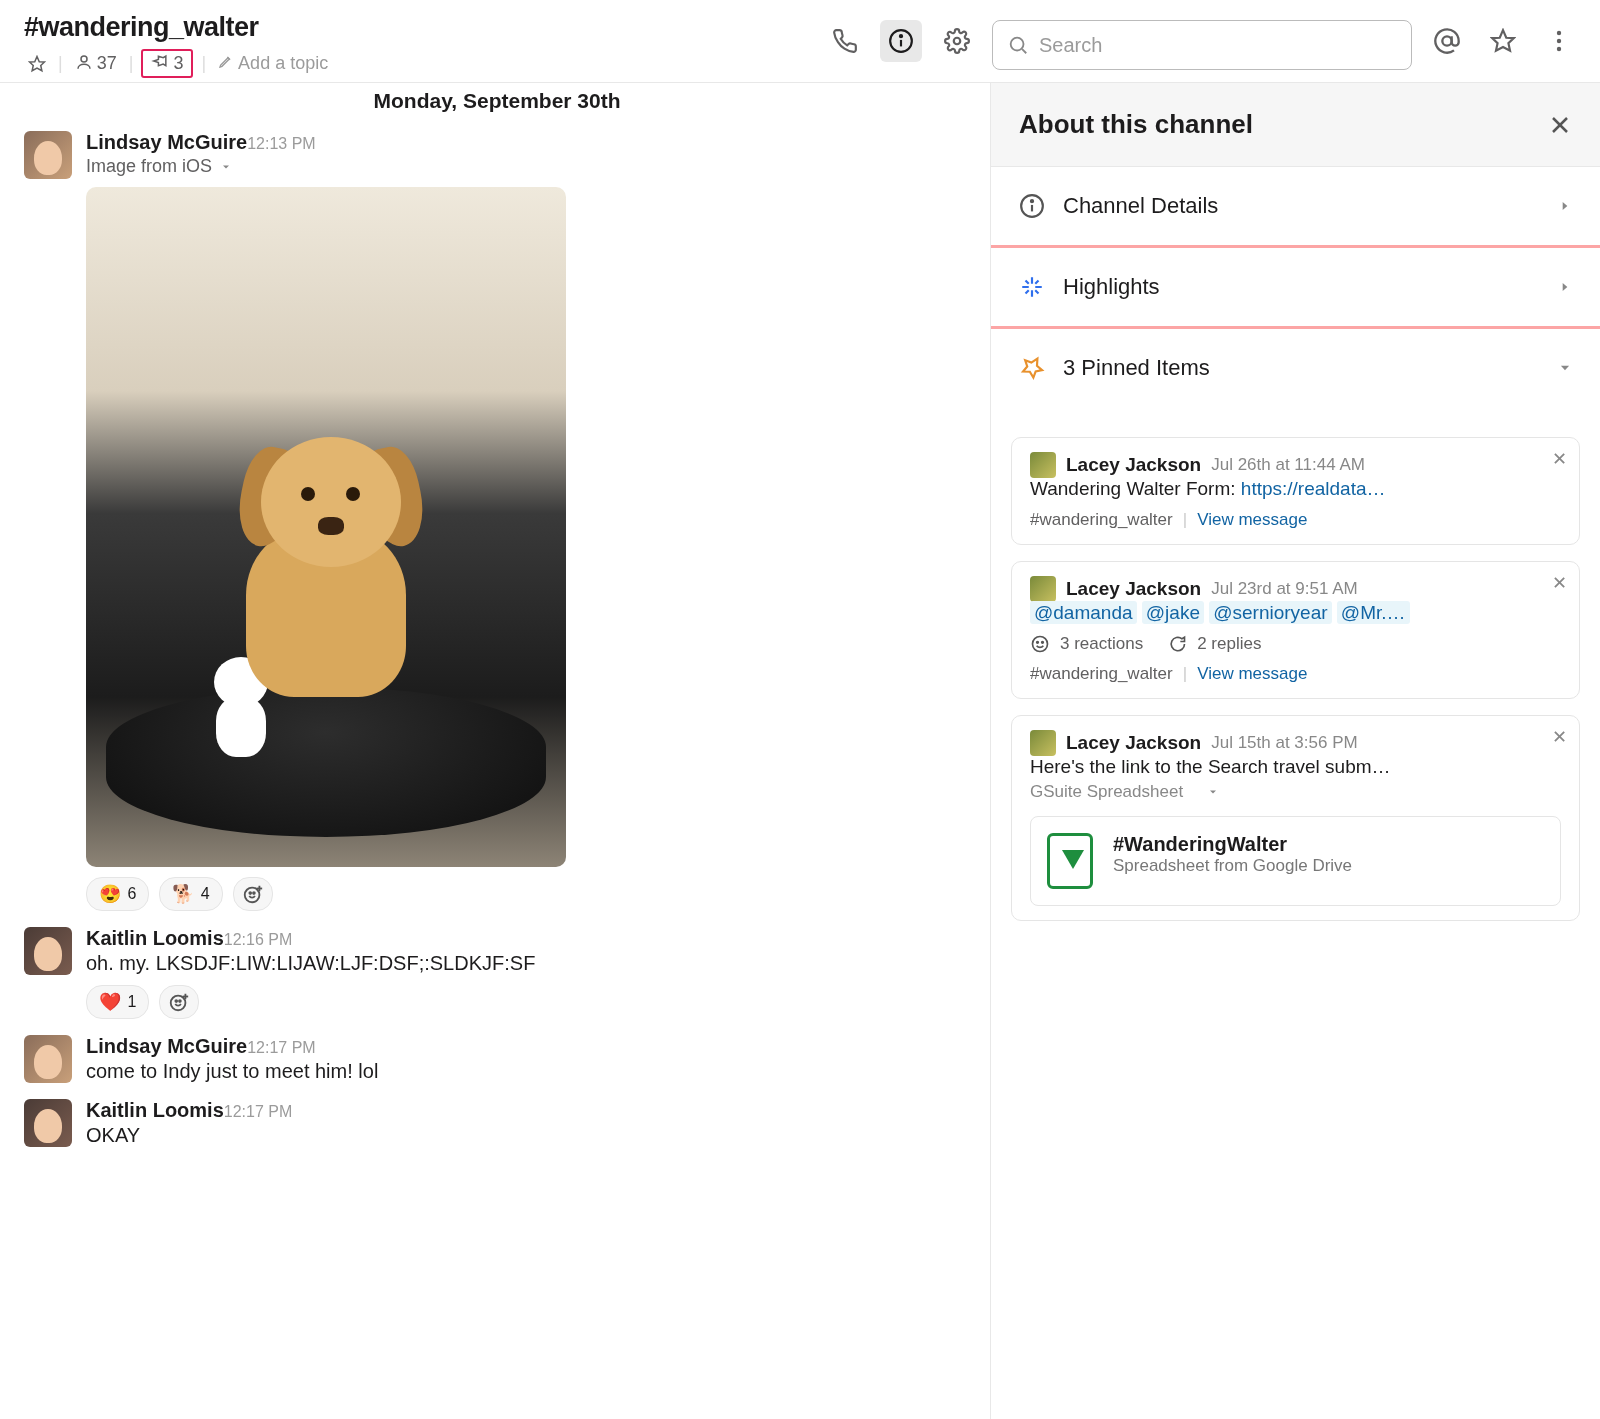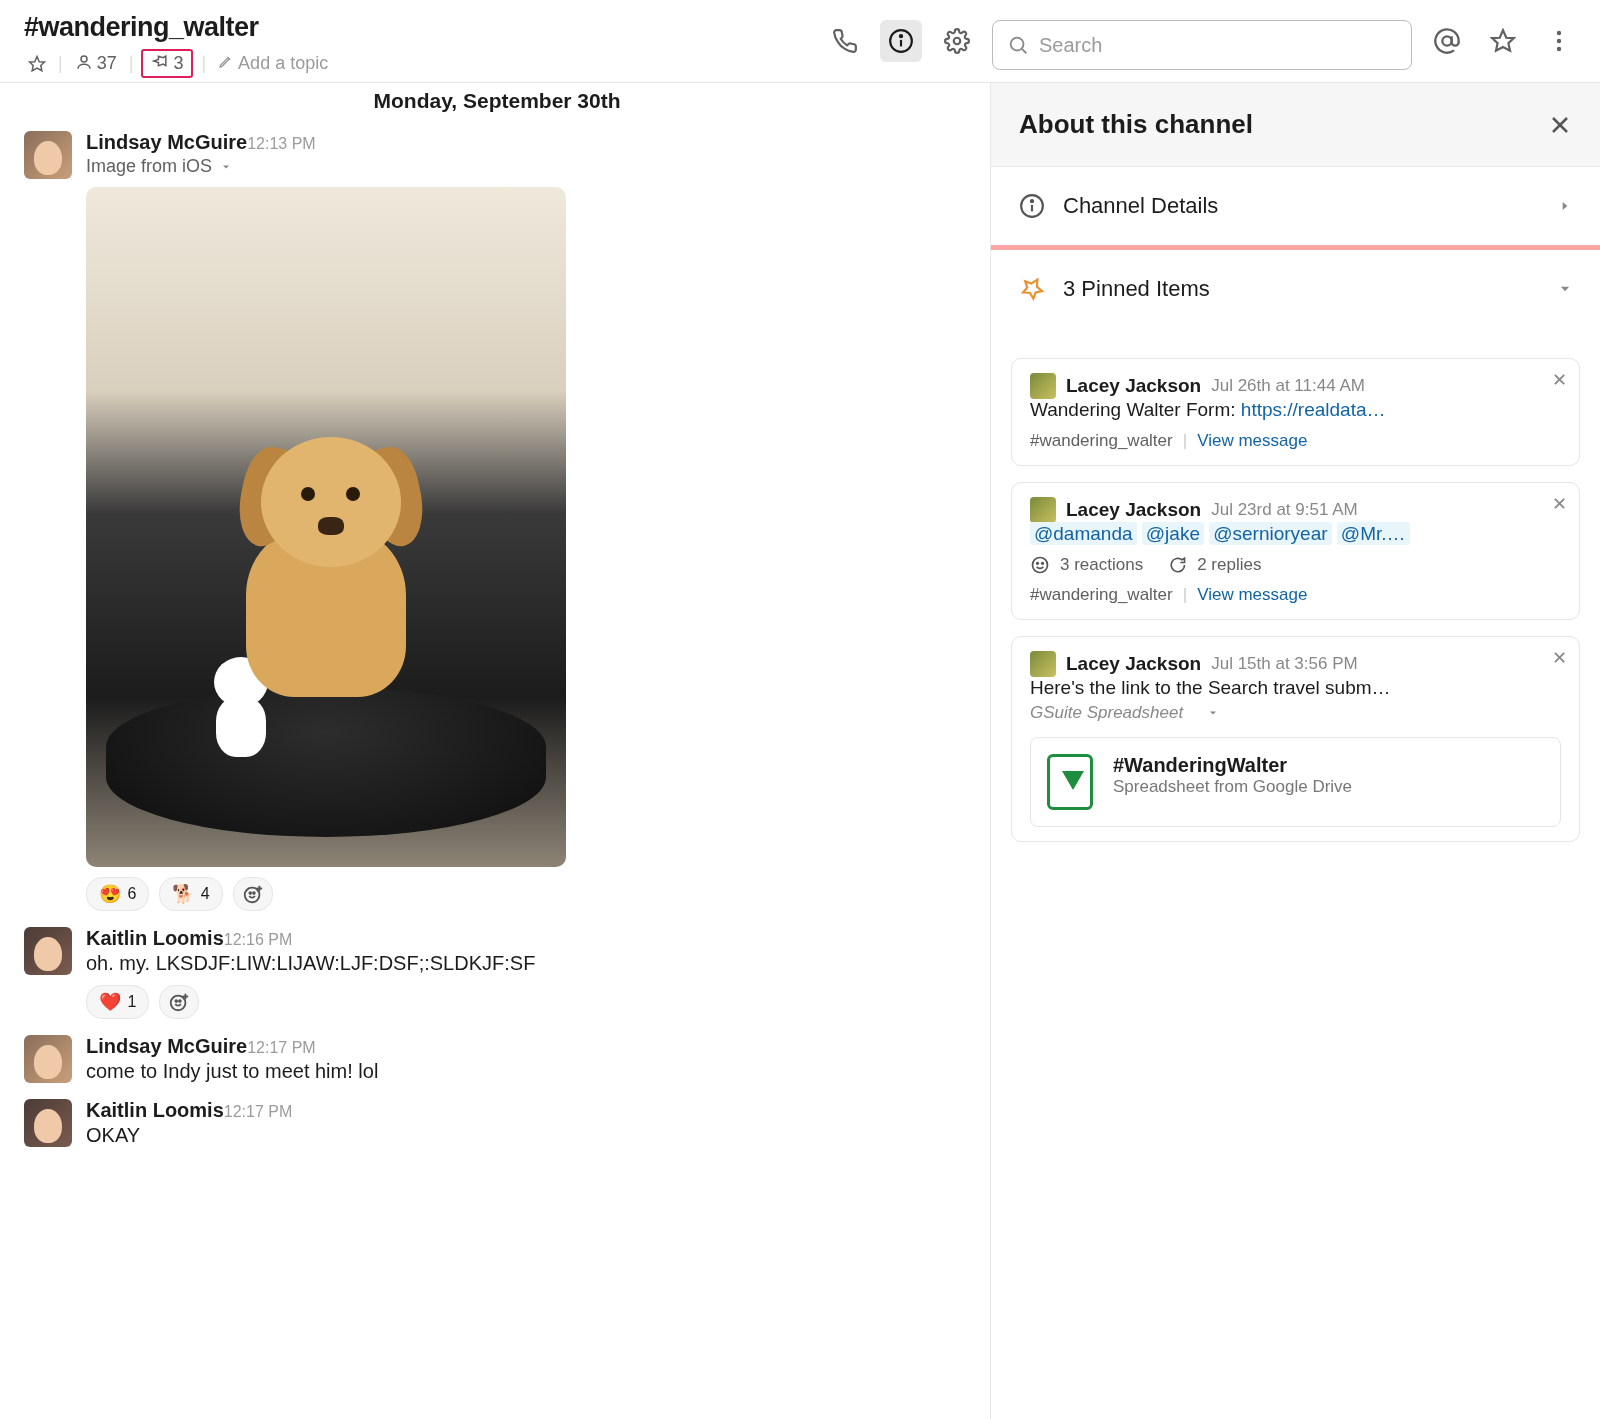--- a/index.html
+++ b/index.html
@@ -62,36 +62,36 @@
   .chairseat{position:absolute; left:20px; right:20px; top:500px; height:150px; background:radial-gradient(ellipse at 50% 30%, #2d2d2d, #0d0d0d); border-radius:50%/40%;}
 
   .reactions{ display:flex; gap:10px; margin-top:10px;}
   .react{ display:flex; align-items:center; gap:6px; background:#f6f6f6; border:1px solid #e5e5e5; border-radius:16px; padding:4px 12px; font-size:16px; cursor:pointer;}
   .react .emo{font-size:18px;}
   .addreact{ width:40px;height:34px; border-radius:16px; background:#f6f6f6; border:1px solid #e5e5e5; display:flex;align-items:center;justify-content:center; cursor:pointer; color:#555;}
 
   .sidepanel{ width:610px; border-left:1px solid #e8e8e8; display:flex; flex-direction:column; overflow:auto;}
   .sp-head{ display:flex; align-items:center; justify-content:space-between; padding:26px 28px; background:#f6f6f6; border-bottom:1px solid #e8e8e8;}
   .sp-title{ font-size:26px; font-weight:800;}
-  .sp-row{ display:flex; align-items:center; gap:18px; padding:26px 28px; border-bottom:5px solid #fca5a5; cursor:pointer;}
+  .sp-row{ display:flex; align-items:center; gap:18px; padding:26px 28px; border-bottom:3px solid #fca5a5; cursor:pointer;}
   .sp-row .label{ font-size:22px; flex:1;}
   .caret{ color:#888;}
   .sp-section{ padding:14px 20px 30px;}
   .pin-card{ border:1px solid #e5e5e5; border-radius:10px; padding:14px 18px; margin-top:16px; position:relative; font-size:18px;}
   .pin-close{position:absolute; top:10px; right:12px; color:#888; cursor:pointer; font-size:18px;}
   .pc-head{display:flex; align-items:center; gap:10px;}
   .pc-av{width:26px;height:26px;border-radius:4px;background:linear-gradient(135deg,#7a8a3a,#c8c060);}
   .pc-author{font-weight:800; font-size:19px;}
   .pc-time{color:#888; font-size:17px;}
   .pc-body{font-size:19px;}
   .link{color:#1264a3;}
   .mention{background:#e8f5fa; color:#1264a3; padding:1px 4px; border-radius:3px;}
   .pc-foot{display:flex; align-items:center; gap:10px; margin-top:10px; color:#616061; font-size:17px;}
   .pc-foot .sep{color:#ccc;}
-  .subgrey{color:#888; font-size:17px; margin-top:4px; display:flex; align-items:center; gap:24px;font-style:italic;}
+  .subgrey{color:#888; font-size:17px; margin-top:4px; display:flex; align-items:center; gap:24px;}
   .gs-card{border:1px solid #e5e5e5; border-radius:8px; margin-top:14px; padding:16px; display:flex; gap:20px; align-items:flex-start;}
   .gs-icon{width:46px;height:56px;border:3px solid #1e8e3e;border-radius:6px; position:relative;}
   .gs-icon::after{content:""; position:absolute; width:0;height:0; left:12px; top:14px; border-left:11px solid transparent;border-right:11px solid transparent;border-top:19px solid #1e8e3e;}
   .gs-title{font-weight:800; font-size:20px;}
   .gs-sub{color:#777; font-size:17px;}
   .hl-ic{color:#2F6FED;}
   .pin-ic{color:#E8912D;}
 </style>
 </head>
 <body>
@@ -310,20 +310,29 @@
             <circle cx="12" cy="12" r="10"></circle>
             <line x1="12" y1="11" x2="12" y2="17"></line>
             <circle cx="12" cy="7.5" r="1" fill="#555"></circle>
           </svg>
         <div class="label">Channel Details</div>
         <svg class="caret" width="14" height="14" viewBox="0 0 24 24" fill="#888">
             <path d="M8 5l8 7-8 7z"></path>
           </svg>
       </div>
 
+      <div class="sp-row">
+        <svg class="hl-ic" width="26" height="26" viewBox="0 0 24 24" fill="none" stroke="currentColor" stroke-width="2">
+            <path d="M12 3v6m0 6v6M3 12h6m6 0h6M6 6l3 3m6 6l3 3M18 6l-3 3M6 18l3-3"></path>
+          </svg>
+        <div class="label">Highlights</div>
+        <svg class="caret" width="14" height="14" viewBox="0 0 24 24" fill="#888">
+            <path d="M8 5l8 7-8 7z"></path>
+          </svg>
+      </div>
 
       <div class="sp-row" style="border-bottom:none">
         <svg class="pin-ic" width="26" height="26" viewBox="0 0 24 24" fill="none" stroke="currentColor" stroke-width="2">
             <path d="M12 2l3 6 6 1-4.5 4 1 6L12 16l-5.5 3 1-6L3 9l6-1 3-6z" transform="rotate(30 12 12)"></path>
           </svg>
         <div class="label">3 Pinned Items</div>
         <svg class="caret" width="14" height="14" viewBox="0 0 24 24" fill="#888">
             <path d="M5 8l7 8 7-8z"></path>
           </svg>
       </div>

